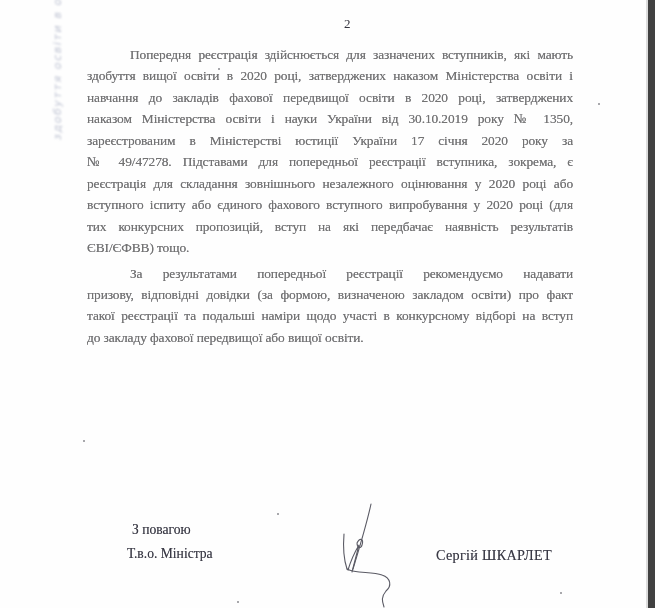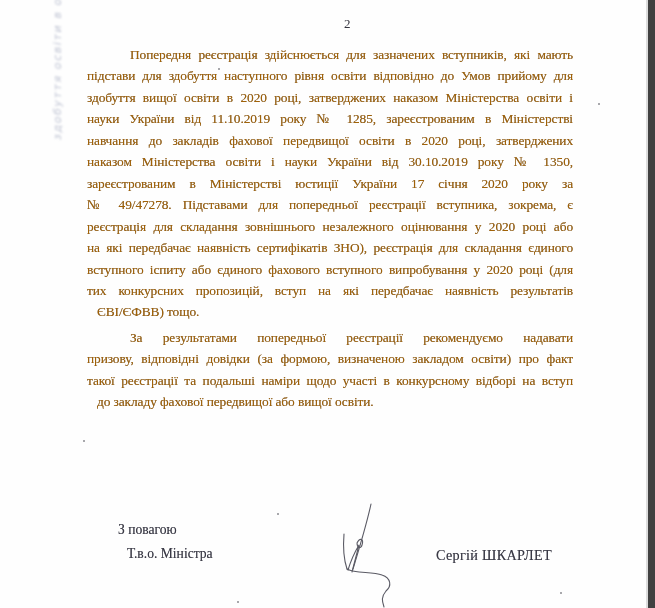--- a/index.html
+++ b/index.html
@@ -24,40 +24,40 @@
     left: 344px; top: 16px;
     font-size: 13px;
     color: #34343e;
   }
   .body-text {
     position: absolute;
     left: 87px; top: 44px;
     width: 486px;
     font-size: 13.4px;
     line-height: 21.45px;
-    color: #a16207;
+    color: #737373;
     letter-spacing: -0.1px;
     text-shadow: 0 0 0.4px rgba(45,45,58,0.55);
   }
   .line {
     white-space: nowrap;
     text-align: justify;
     text-align-last: justify;
   }
-  .line-last { text-align-last: left; margin-left: 10px; }
+  .line-last { text-align-last: left; }
   .line-first { text-indent: 43px; }
   .para2 { margin-top: 4px; }
   .salutation, .signer-title, .signer-name {
     position: absolute;
     font-size: 13.6px;
     color: #3a3a46;
     text-shadow: 0 0 0.4px rgba(45,45,58,0.5);
     white-space: nowrap;
   }
-  .salutation  { left: 118px; top: 522px; text-align: right; }
+  .salutation  { left: 132px; top: 522px; text-align: right; }
   .signer-title{ left: 127px; top: 546px; }
   .signer-name { left: 436px; top: 547px; font-size: 14.2px; letter-spacing: 0.3px; }
   .signature {
     position: absolute;
     left: 332px; top: 496px;
     width: 66px; height: 112px;
   }
   
   .marginalia {
     position: absolute;
@@ -88,29 +88,26 @@
 
   <div class="edge-strip"></div>
 
   <div class="marginalia">здобуття освіти в офіц</div>
 
   <div class="page-number">2</div>
 
   <div class="body-text">
     <div class="paragraph">
         <div class="line line-first">Попередня реєстрація здійснюється для зазначених вступників, які мають</div>
-        <div class="line">підстави для здобуття наступного рівня освіти відповідно до Умов прийому для</div>
         <div class="line">здобуття вищої освіти в 2020 році, затверджених наказом Міністерства освіти і</div>
-        <div class="line">науки України від 11.10.2019 року № 1285, зареєстрованим в Міністерстві</div>
         <div class="line">навчання до закладів фахової передвищої освіти в 2020 році, затверджених</div>
         <div class="line">наказом Міністерства освіти і науки України від 30.10.2019 року № 1350,</div>
         <div class="line">зареєстрованим в Міністерстві юстиції України 17 січня 2020 року за</div>
         <div class="line">№ 49/47278. Підставами для попередньої реєстрації вступника, зокрема, є</div>
         <div class="line">реєстрація для складання зовнішнього незалежного оцінювання у 2020 році або</div>
-        <div class="line">на які передбачає наявність сертифікатів ЗНО), реєстрація для складання єдиного</div>
         <div class="line">вступного іспиту або єдиного фахового вступного випробування у 2020 році (для</div>
         <div class="line">тих конкурсних пропозицій, вступ на які передбачає наявність результатів</div>
         <div class="line line-last">ЄВІ/ЄФВВ) тощо.</div>
       </div>
     <div class="paragraph para2">
         <div class="line line-first">За результатами попередньої реєстрації рекомендуємо надавати</div>
         <div class="line">призову, відповідні довідки (за формою, визначеною закладом освіти) про факт</div>
         <div class="line">такої реєстрації та подальші наміри щодо участі в конкурсному відборі на вступ</div>
         <div class="line line-last">до закладу фахової передвищої або вищої освіти.</div>
       </div>

